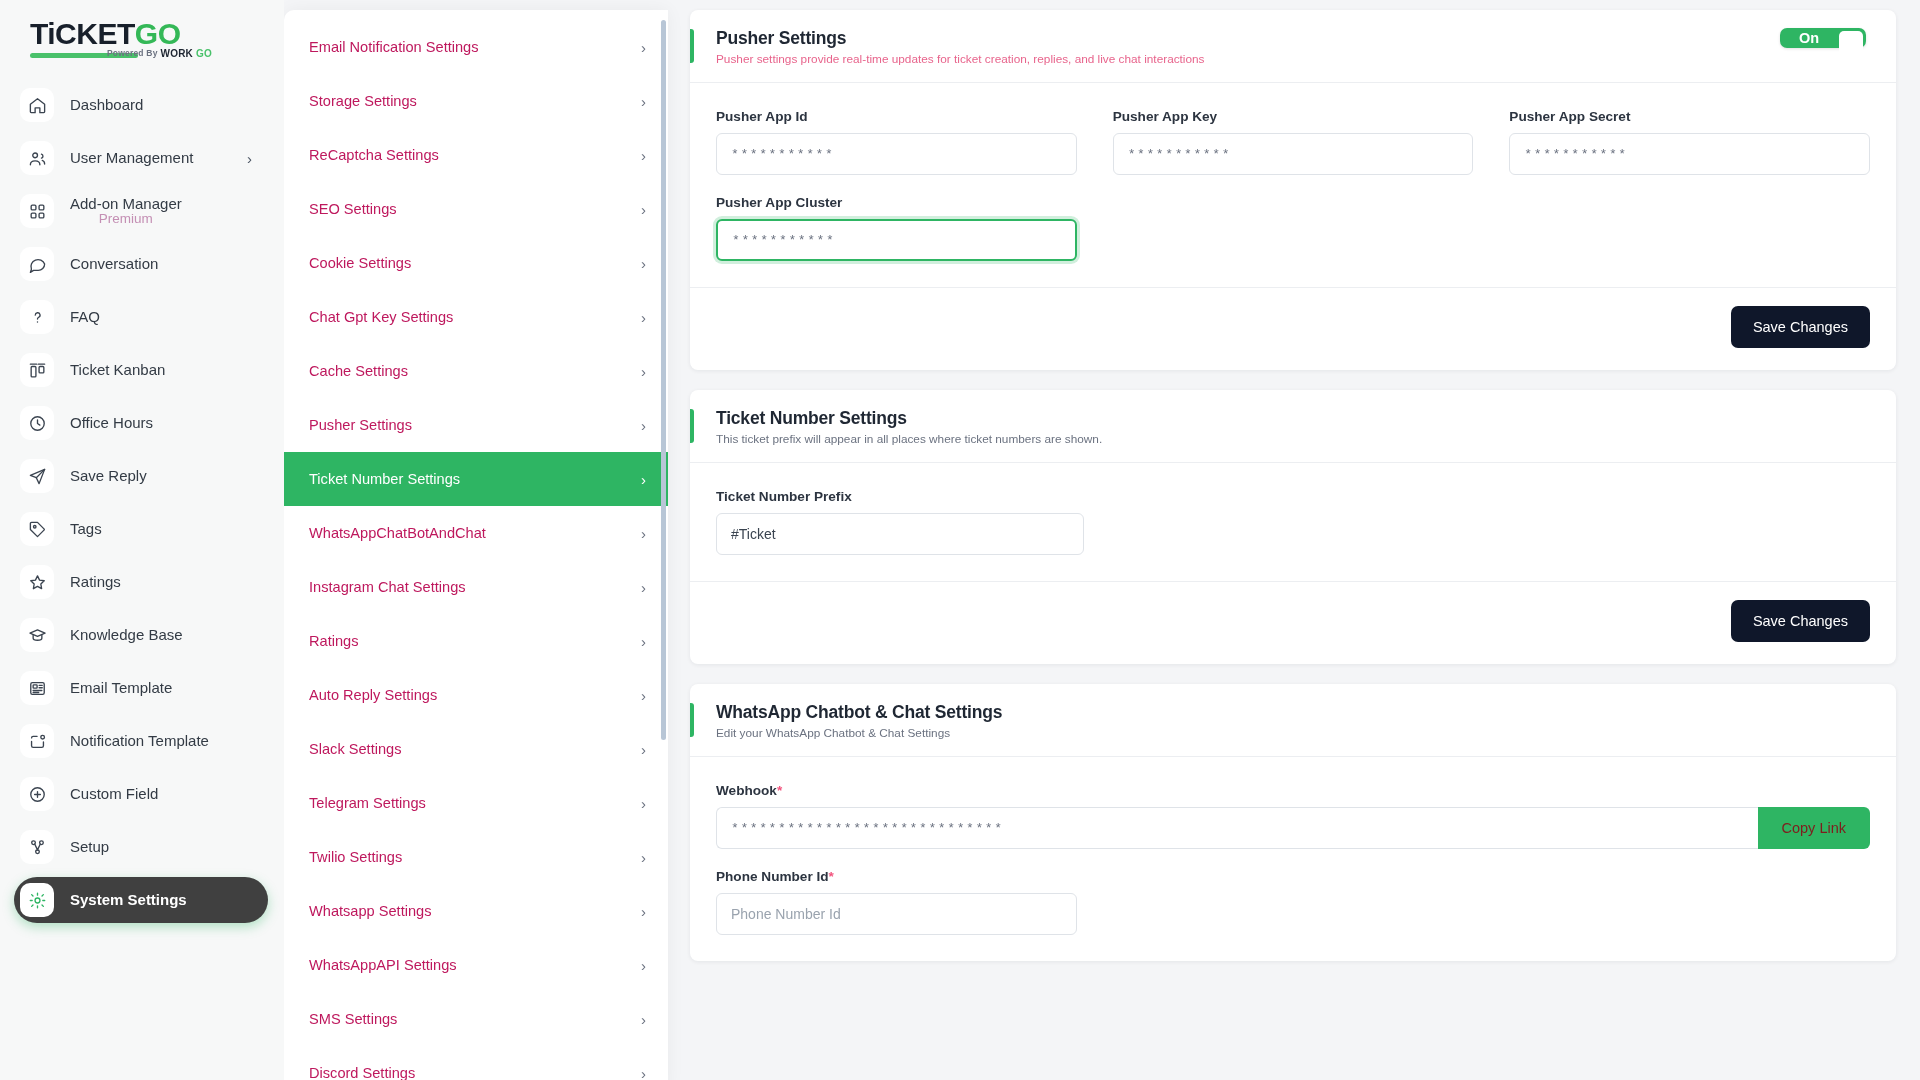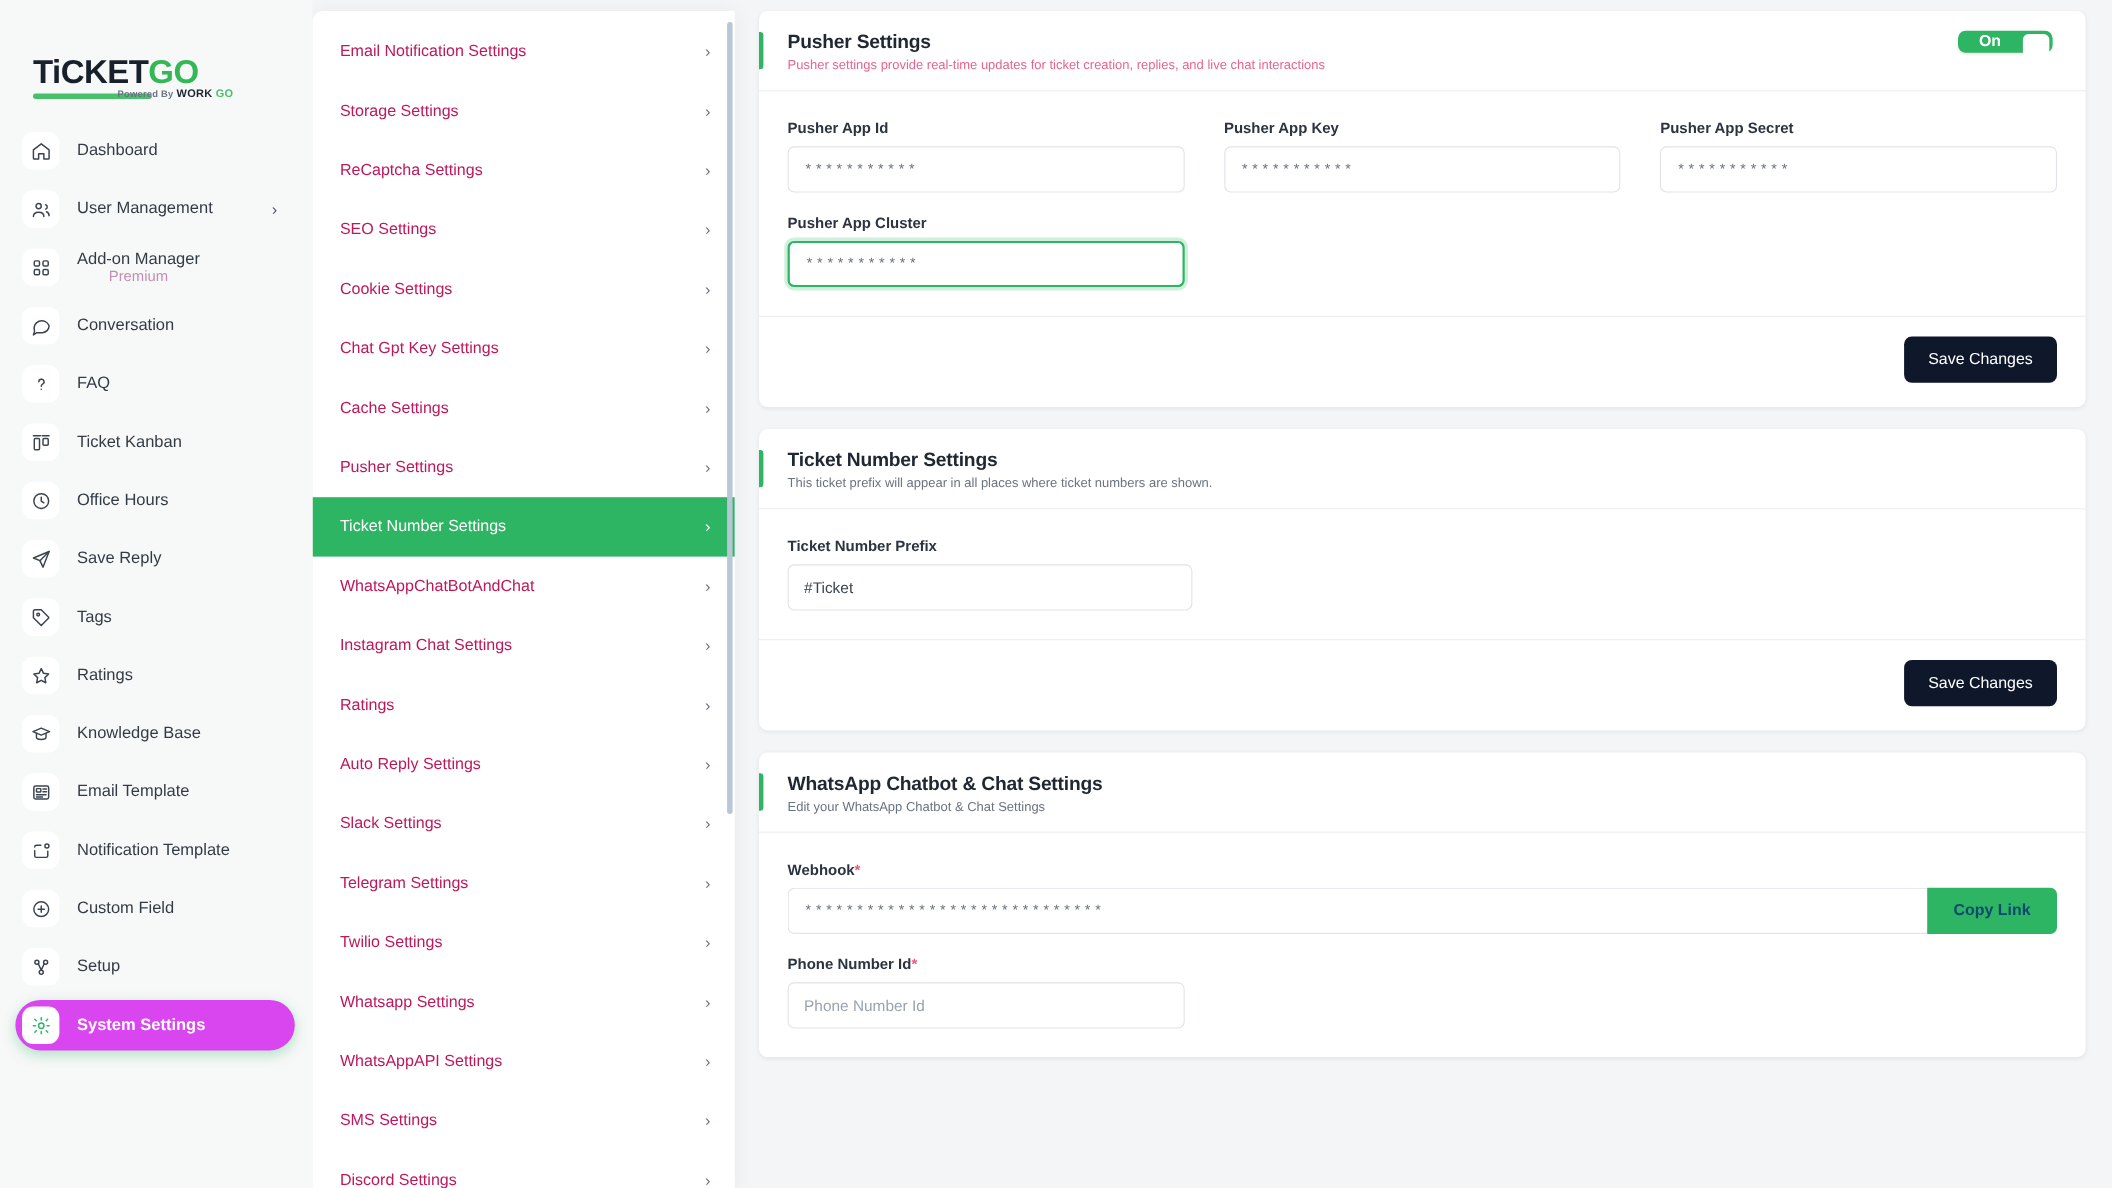--- a/index.html
+++ b/index.html
@@ -11,21 +11,21 @@
   }
   .app { display: flex; width: 1920px; height: 1080px; position: relative; }
 
   
   .sidebar {
     width: 284px; height: 1080px; flex: 0 0 284px;
     background: #f7f8f8;
     display: flex; flex-direction: column;
     position: relative; z-index: 5;
   }
-  .logo-wrap { padding: 14px 0 12px 30px; height: 74px; display:flex; align-items:center;margin-top:32px; }
+  .logo-wrap { padding: 14px 0 12px 30px; height: 74px; display:flex; align-items:center; }
   .logo { position: relative; width: 182px; }
   .logo-text { font-size: 30px; font-weight: 800; letter-spacing: -0.5px; line-height: 1; }
   .logo-text .t1 { color: #18202b; }
   .logo-text .t2 { color: #34b857; }
   .logo-underline { width: 108px; height: 5px; background: #49c16a; border-radius:3px; margin-top: 4px; }
   .logo-sub {
     position: absolute; right: 0; bottom: -1px;
     font-size: 8.5px; font-weight: 700; color: #6b7280; letter-spacing: .2px;
     display: flex; align-items: flex-start; gap: 3px;
   }
@@ -41,21 +41,21 @@
   .nav-item .ic {
     width: 34px; height: 34px; flex: 0 0 34px;
     background: #ffffff; border-radius: 10px;
     display: flex; align-items: center; justify-content: center;
     color: #3b4450;
   }
   .nav-item .lbl { font-size: 15px; color: #333b45; font-weight: 400; white-space: nowrap;}
   .nav-item .sublbl { font-size: 13.5px; color: #c48fb4; display:block; text-align:center; margin-top:-1px; }
   .nav-item .txtcol { display:flex; flex-direction:column; line-height: 1.15; }
   .nav-item .chev { position: absolute; right: 16px; color: #4b5563; font-size: 15px; }
-  .nav-item.active { background: #d946ef; box-shadow: 0 4px 12px rgba(46,181,99,.35); }
+  .nav-item.active { background: #404040; box-shadow: 0 4px 12px rgba(46,181,99,.35); }
   .nav-item.active .lbl { color: #ffffff; font-weight: 700; }
   .nav-item.active .ic { background:#ffffff; color:#2eb563; }
   svg { display:block; }
 
   
   .settings-col {
     width: 384px; flex: 0 0 384px; height: 1080px;
     background: #ffffff;
     border-radius: 10px 0 0 0;
     box-shadow: 0 0 18px rgba(0,0,0,.05);
@@ -135,23 +135,23 @@
   }
   .btn-green {
     background: #0f172a; color: #fff; border: none; border-radius: 7px;
     padding: 13px 22px; height: 42px; font-size: 14.5px; cursor: pointer;
     font-family: "Liberation Sans", sans-serif;
     text-align: right;
   }
   .webhook-row { display: flex; width: 100%; }
   .webhook-row .inp { border-radius: 6px 0 0 6px; border-right: none; }
   .copy-btn {
-    background: #2eb563; color:#0c4a6e; border:none; height:42px; padding:0 24px;
+    background: #2eb563; color:#7f1d1d; border:none; height:42px; padding:0 24px;
     border-radius: 0 6px 6px 0; font-size: 14.5px; cursor:pointer;
-    font-family: "Liberation Sans", sans-serif; white-space: nowrap; font-weight: bold;
+    font-family: "Liberation Sans", sans-serif; white-space: nowrap;
   }
 </style>
 </head>
 <body>
 
 <div class="app">
 
   <aside class="sidebar">
     <div class="logo-wrap">
       <div class="logo">

